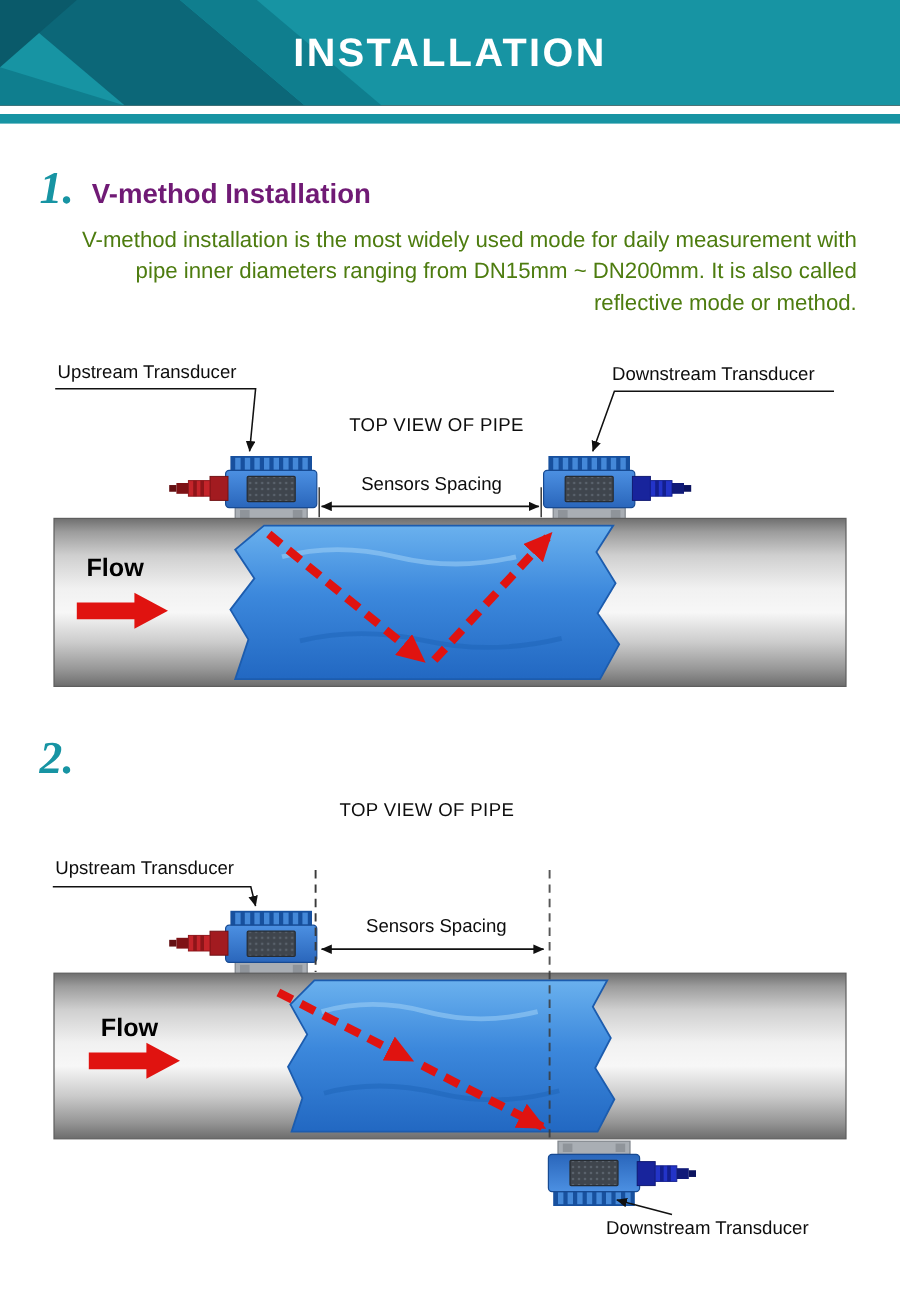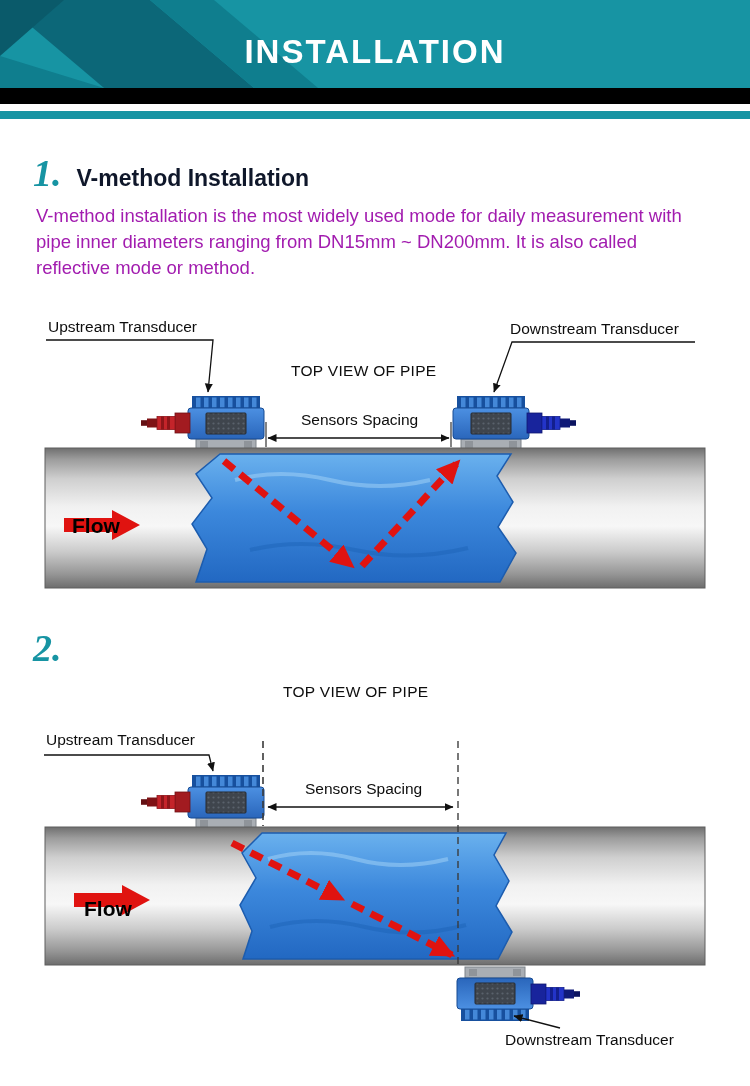--- a/index.html
+++ b/index.html
@@ -1,39 +1,39 @@
 <!DOCTYPE html>
 <html><head>
 <meta charset="utf-8">
 <style>
   * { box-sizing: border-box; margin: 0; padding: 0; }
   html,body { background:#fff; }
   body {
     width: 750px; height: 1086px; position: relative; overflow: hidden;
     font-family: "Liberation Sans", sans-serif; color:#161616;
   }
-  .banner { position: relative; height: 104px; background:#000000; overflow: hidden;
+  .banner { position: relative; height: 88px; background:#000000; overflow: hidden;
             display:flex; align-items:center; justify-content:center; }
   .banner svg { position:absolute; left:0; top:0; }
   .banner h1 { position:relative; color:#fff; font-size:33px; font-weight:bold; letter-spacing:2px; }
   .stripe { height:8px; background:#1794a3; margin-top:7px; }
 
   .section-head { display:flex; align-items:baseline; margin:34px 0 0 33px; }
   .section-head.second { margin-top:18px; }
   .sec-num { font-family:"Liberation Serif", serif; font-style:italic; font-weight:bold;
              font-size:38px; line-height:1.1; color:#1794a3; }
-  .sec-title { font-size:23px; font-weight:bold; color:#0f172a; margin-left:15px; }
-  .sec-body { margin:8px 36px 0 36px; font-size:18.5px; line-height:1.42; color:#a21caf; }
+  .sec-title { font-size:23px; font-weight:bold; color:#701a75; margin-left:15px; }
+  .sec-body { margin:8px 36px 0 36px; font-size:18.5px; line-height:1.42; color:#4d7c0f;text-align:right; }
 
   .diagram { position:relative; width:676px; }
   .diagram-v { height:312px; margin-top:16px; }
   .diagram-z { height:386px; margin-top:6px; }
   .diagram svg.dsvg { position:absolute; left:0; top:0; }
   .lbl { position:absolute; font-size:15.5px; color:#0d0d0d; white-space:nowrap; }
-  .lbl.flow { font-size:21px; font-weight:600; color:#000;margin-top:36px; }
+  .lbl.flow { font-size:21px; font-weight:600; color:#000; }
 </style>
 </head>
 <body>
 
 <header class="banner">
   <svg width="750" height="88" viewBox="0 0 750 88">
     <rect width="750" height="88" fill="#1794a3"></rect>
     <polygon points="0,0 150,0 254,88 104,88" fill="#0c6778"></polygon>
     <polygon points="150,0 214,0 318,88 254,88" fill="#0f7e8e"></polygon>
     <polygon points="0,0 64,0 0,56" fill="#0a5a6a"></polygon>

